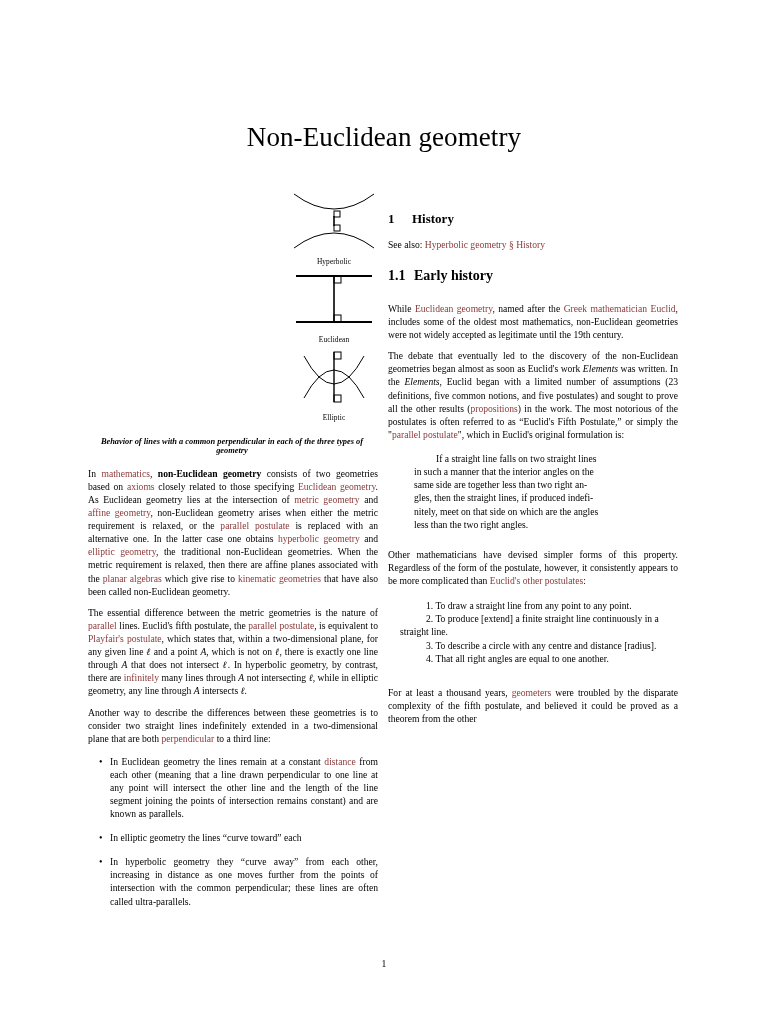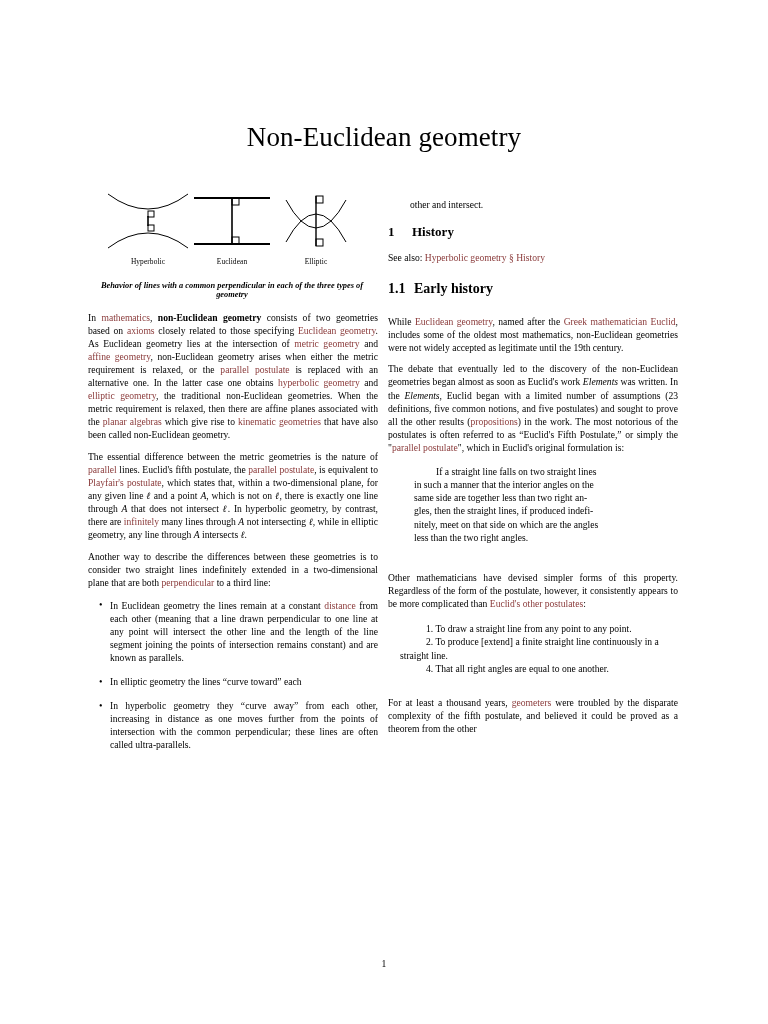--- a/index.html
+++ b/index.html
@@ -52,23 +52,24 @@
     text-decoration: none;
   }
   .bold { font-weight: bold; }
   .ital { font-style: italic; }
   .ell  { font-style: italic; font-family: "Liberation Serif", serif; }
 
   
   .figure-block { margin-bottom: 12px; }
   .figs {
     display: flex;
-    justify-content: center;
+    justify-content: space-between;
     align-items: flex-end;
     width: 288px;
+    flex-direction: column;
   }
   .fig { width: 84px; text-align: center; }
   .fig svg { display: block; margin: 0 auto; }
   .fig-label {
     font-size: 7.4px;
     margin-top: 3px;
     letter-spacing: 0.1px;
   }
   .fig-caption {
     margin-top: 13px;
@@ -113,21 +114,21 @@
     content: "\2022";
     position: absolute;
     left: -11px;
     top: -0.5px;
     font-size: 10px;
   }
   .bullet-cont { margin: 0 0 0 22px; }
 
   
   .quote {
-    margin: 11px 0 27px 26px;
+    margin: 11px 0 17px 26px;
     width: 240px;
     line-height: 13.2px;
     text-align: justify;
   }
   .quote .firstline { text-indent: 22px; }
   .plist { margin: 12px 0 21px 12px; width: 262px; line-height: 13.2px; }
   .plist .item { text-indent: 26px; text-align: left; margin-bottom: 0; }
 
   .page-num {
     position: absolute;
@@ -196,21 +197,20 @@
     <ul class="bul">
       <li><span>In Euclidean geometry the lines remain at a constant </span><a class="lnk" href="#">distance</a><span> from each other (meaning that a line drawn perpendicular to one line at any point will intersect the other line and the length of the line segment joining the points of intersection remains constant) and are known as parallels.</span></li>
       <li><span>In elliptic geometry the lines “curve toward” each</span></li>
       <li><span>In hyperbolic geometry they “curve away” from each other, increasing in distance as one moves further from the points of intersection with the common perpendicular; these lines are often called ultra-parallels.</span></li>
     </ul>
 
   </div>
 
   <div class="col col-right">
 
-    <p class="bullet-cont">other and intersect.</p>
 
     <h2 class="sec"><span class="num">1</span><span>History</span></h2>
 
     <p class="seealso"><span>See also: </span><a class="lnk" href="#">Hyperbolic geometry § History</a></p>
 
     <h3 class="subsec"><span class="num">1.1</span><span>Early history</span></h3>
 
     <p><span>While </span><a class="lnk" href="#">Euclidean geometry</a><span>, named after the </span><a class="lnk" href="#">Greek mathematician Euclid</a><span>, includes some of the oldest most mathematics, non-Euclidean geometries were not widely accepted as legitimate until the 19th century.</span></p>
 
     <p><span>The debate that eventually led to the discovery of the non-Euclidean geometries began almost as soon as Euclid's work </span><span class="ital">Elements</span><span> was written. In the </span><span class="ital">Elements</span><span>, Euclid began with a limited number of assumptions (23 definitions, five common notions, and five postulates) and sought to prove all the other results (</span><a class="lnk" href="#">propositions</a><span>) in the work. The most notorious of the postulates is often referred to as “Euclid's Fifth Postulate,” or simply the "</span><a class="lnk" href="#">parallel postulate</a><span>", which in Euclid's original formulation is:</span></p>
@@ -222,20 +222,21 @@
       <div>gles, then the straight lines, if produced indefi-</div>
       <div>nitely, meet on that side on which are the angles</div>
       <div>less than the two right angles.</div>
     </div>
 
     <p><span>Other mathematicians have devised simpler forms of this property. Regardless of the form of the postulate, however, it consistently appears to be more complicated than </span><a class="lnk" href="#">Euclid's other postulates</a><span>:</span></p>
 
     <div class="plist">
       <div class="item">1. To draw a straight line from any point to any point.</div>
       <div class="item">2. To produce [extend] a finite straight line continuously in a straight line.</div>
+      <div class="item">3. To describe a circle with any centre and distance [radius].</div>
       <div class="item">4. That all right angles are equal to one another.</div>
     </div>
 
     <p><span>For at least a thousand years, </span><a class="lnk" href="#">geometers</a><span> were troubled by the disparate complexity of the fifth postulate, and believed it could be proved as a theorem from the other</span></p>
 
   </div>
 
   <div class="page-num">1</div>
 
 </div>

